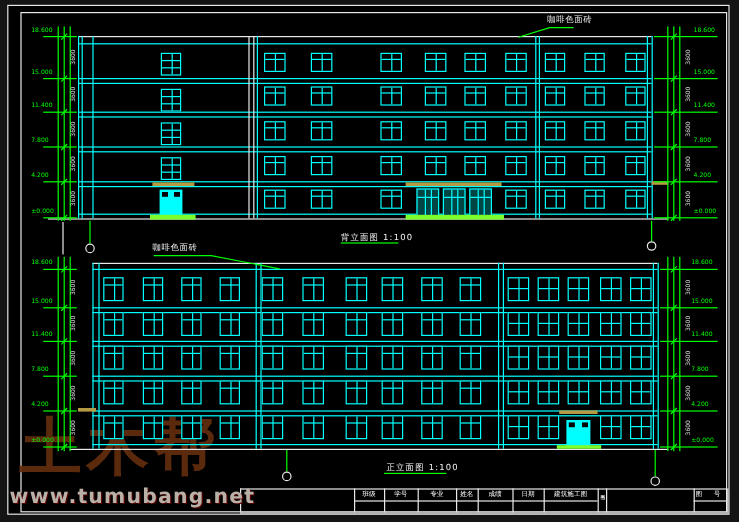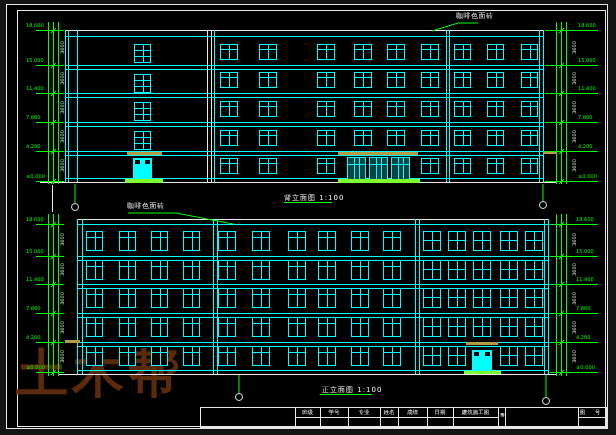--- a/index.html
+++ b/index.html
@@ -751,13 +751,14 @@
       <div class="a tb-label" style="left: 320px; top: 408px; width: 28px; height: 9px;">学号</div>
       <div class="a tb-label" style="left: 348px; top: 408px; width: 32px; height: 9px;">专业</div>
       <div class="a tb-label" style="left: 380px; top: 408px; width: 18px; height: 9px;">姓名</div>
       <div class="a tb-label" style="left: 398px; top: 408px; width: 29px; height: 9px;">成绩</div>
       <div class="a tb-label" style="left: 427px; top: 408px; width: 26px; height: 9px;">日期</div>
       <div class="a tb-label" style="left: 453px; top: 408px; width: 45px; height: 9px;">建筑施工图</div>
       <div class="a tb-side" style="left: 499px; top: 409px; height: 18px;">图号</div>
       <div class="a tb-label" style="left: 578px; top: 408px; width: 28px; height: 9px; letter-spacing: 4px;">图 号</div>
     </div>
 
+  <div class="a wm-site">www.tumubang.net</div>
 </div>
 
 </body></html>

